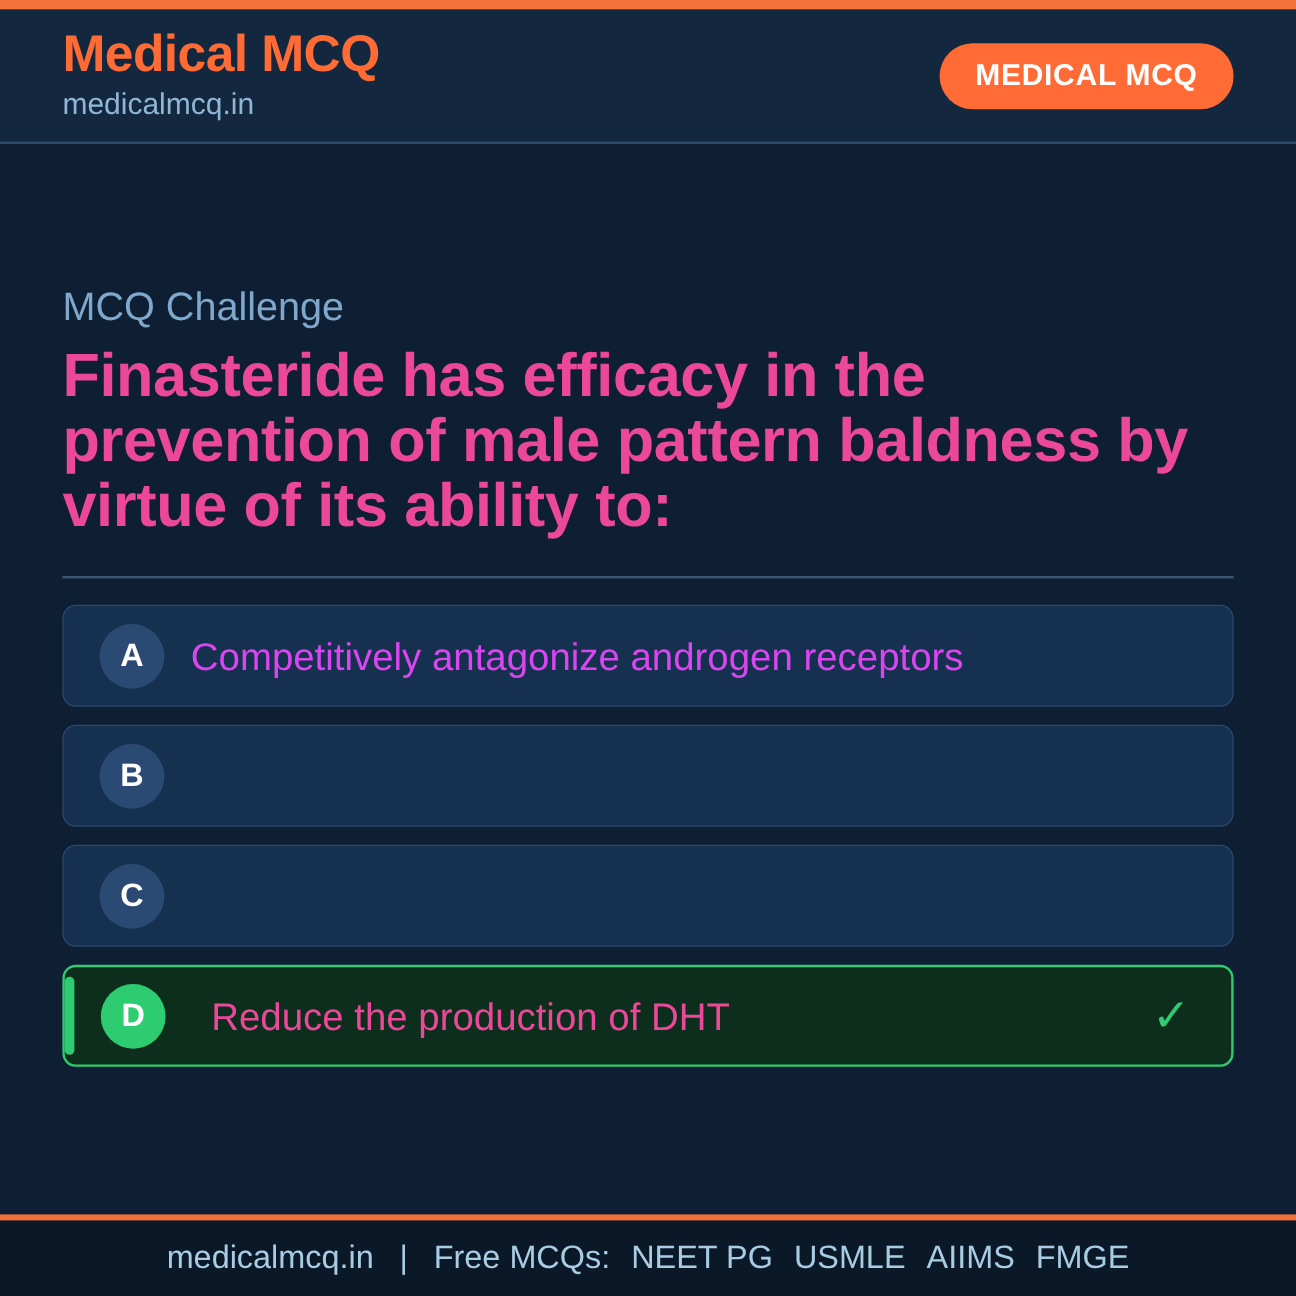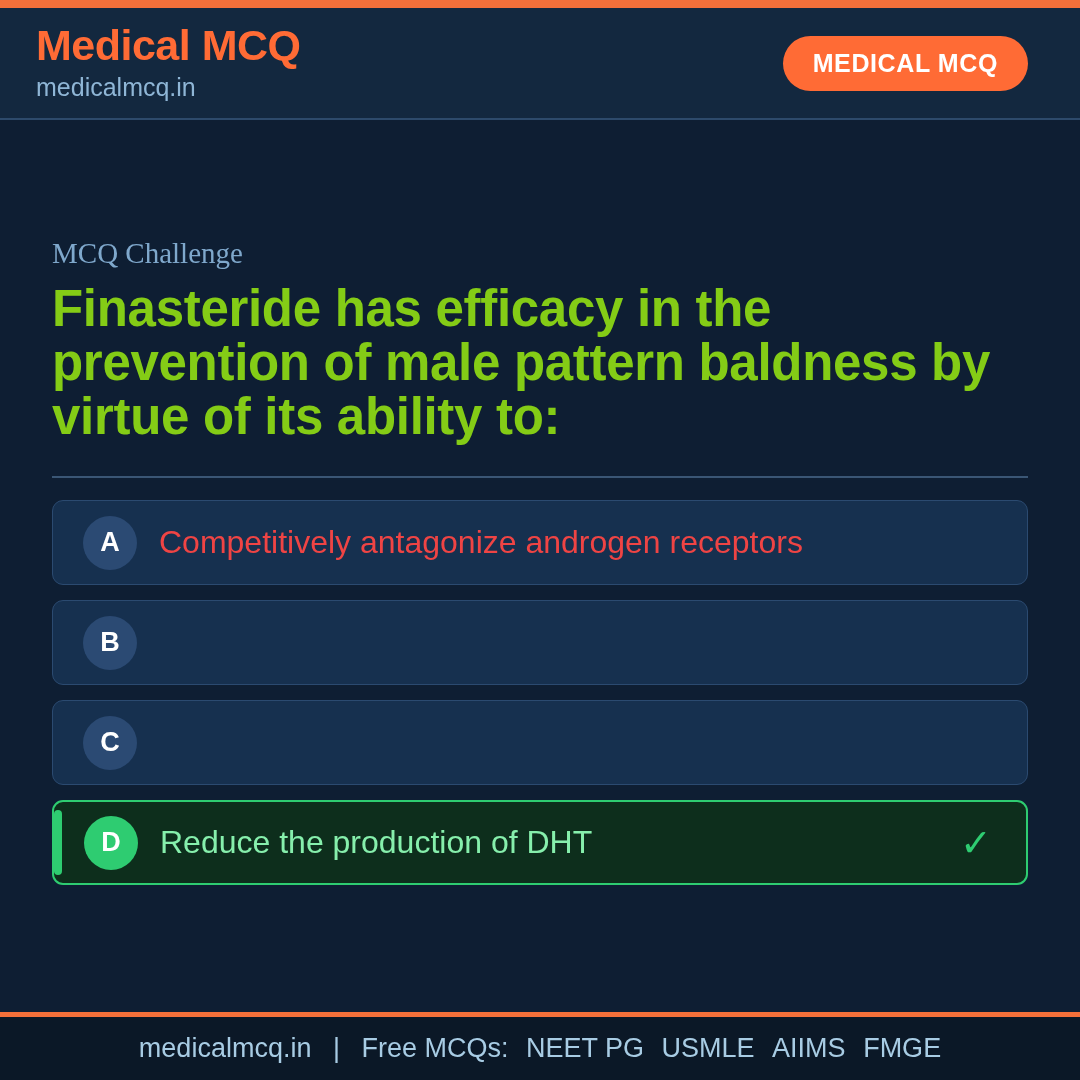--- a/index.html
+++ b/index.html
@@ -32,21 +32,21 @@
 
   
   .header {
     flex: none;
     height: 112px;
     background: #13283f;
     border-bottom: 2px solid #2d4a6b;
     display: flex;
     align-items: center;
     justify-content: space-between;
-    padding: 0 52px 0 36px;
+    padding: 0 52px 0 52px;
     box-sizing: border-box;
   }
   .brand {
     display: flex;
     flex-direction: column;
     justify-content: center;
   }
   .brand-title {
     font-size: 43px;
     font-weight: bold;
@@ -74,30 +74,29 @@
   
   .main {
     flex: 1 1 auto;
     padding: 118px 52px 0 52px;
     box-sizing: border-box;
     display: flex;
     flex-direction: column;
     min-height: 0;
   }
   .eyebrow {
-    font-size: 29px;
+    font-size: 33px;
     color: #7fa8cc;
     line-height: 1.1;
     margin-bottom: 12px;
-    font-family: Liberation Serif, serif;
   }
   .question {
     font-size: 51px;
     font-weight: bold;
-    color: #84cc16;
+    color: #ec4899;
     line-height: 1.06;
     letter-spacing: -0.3px;
     margin: 0;
   }
   .divider {
     height: 2px;
     background: #3a5675;
     margin: 32px 0 22px 0;
   }
 
@@ -132,21 +131,21 @@
     color: #ffffff;
     font-size: 27px;
     font-weight: bold;
     display: flex;
     align-items: center;
     justify-content: center;
     margin-right: 22px;
   }
   .option .opt-text {
     font-size: 32px;
-    color: #ef4444;
+    color: #d946ef;
     line-height: 1.15;
     flex: 1 1 auto;
   }
   .option .check {
     flex: none;
     font-size: 38px;
     color: #2ecc71;
     line-height: 1;
     width: 40px;
     text-align: center;
@@ -167,21 +166,22 @@
     bottom: 8px;
     width: 8px;
     border-radius: 4px;
     background: #2ecc71;
   }
   .option.correct .badge {
     background: #2ecc71;
     color: #ffffff;
   }
   .option.correct .opt-text {
-    color: #86efac;
+    color: #ec4899;
+    margin-left: 16px;
   }
   .option.correct .check {
     visibility: visible;
   }
 
   
   .footer {
     flex: none;
     height: 68px;
     background: #0b1827;

